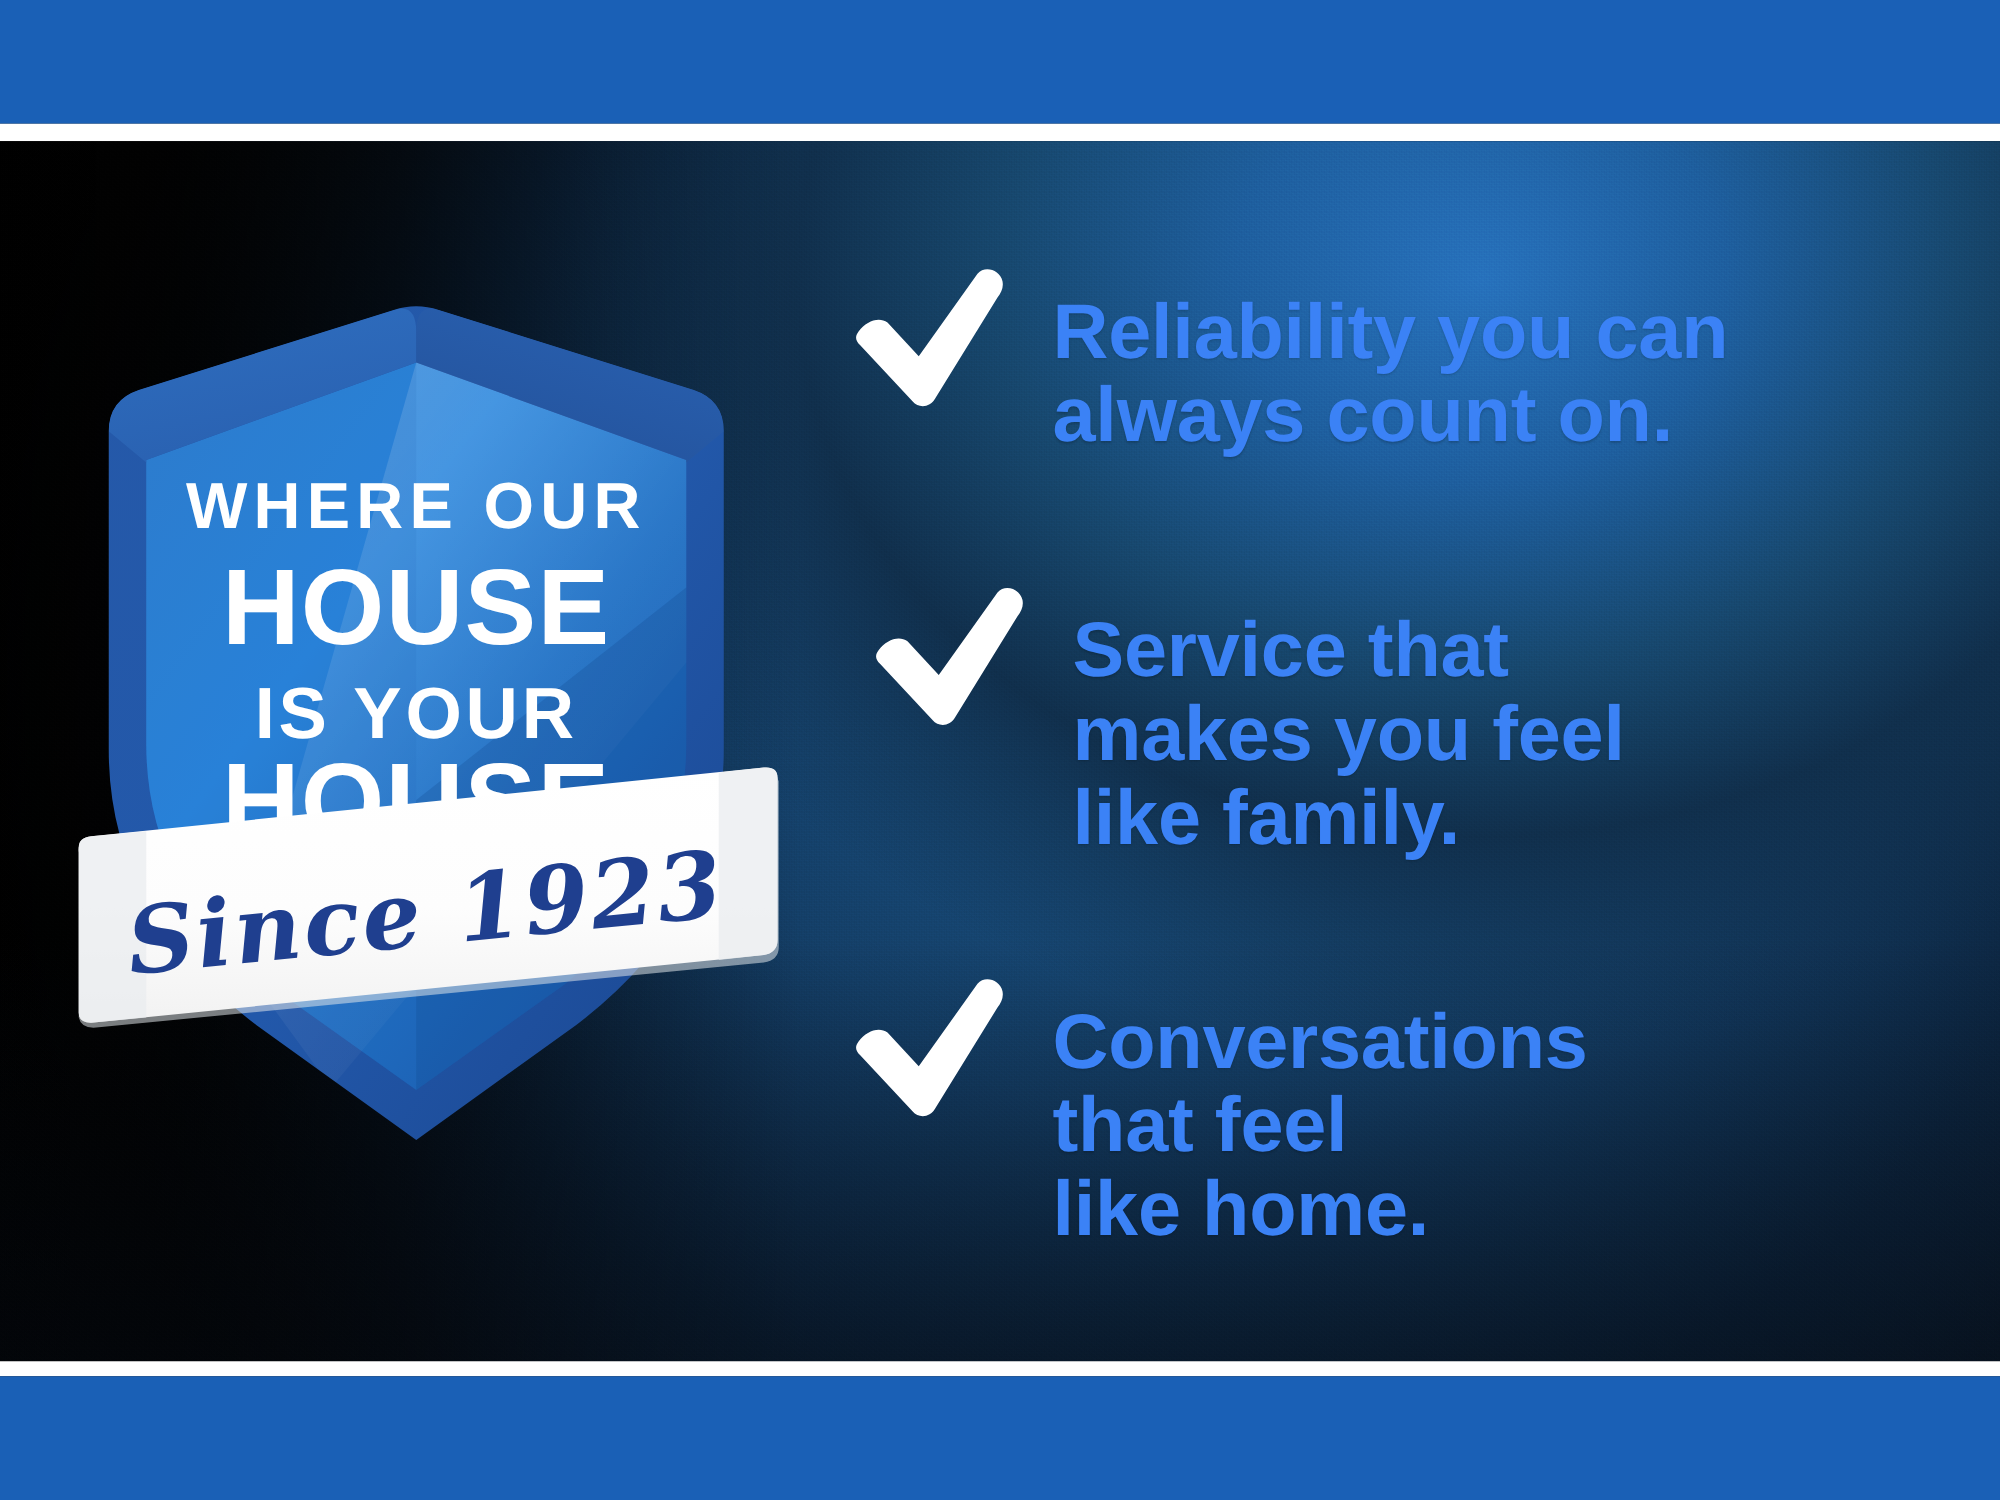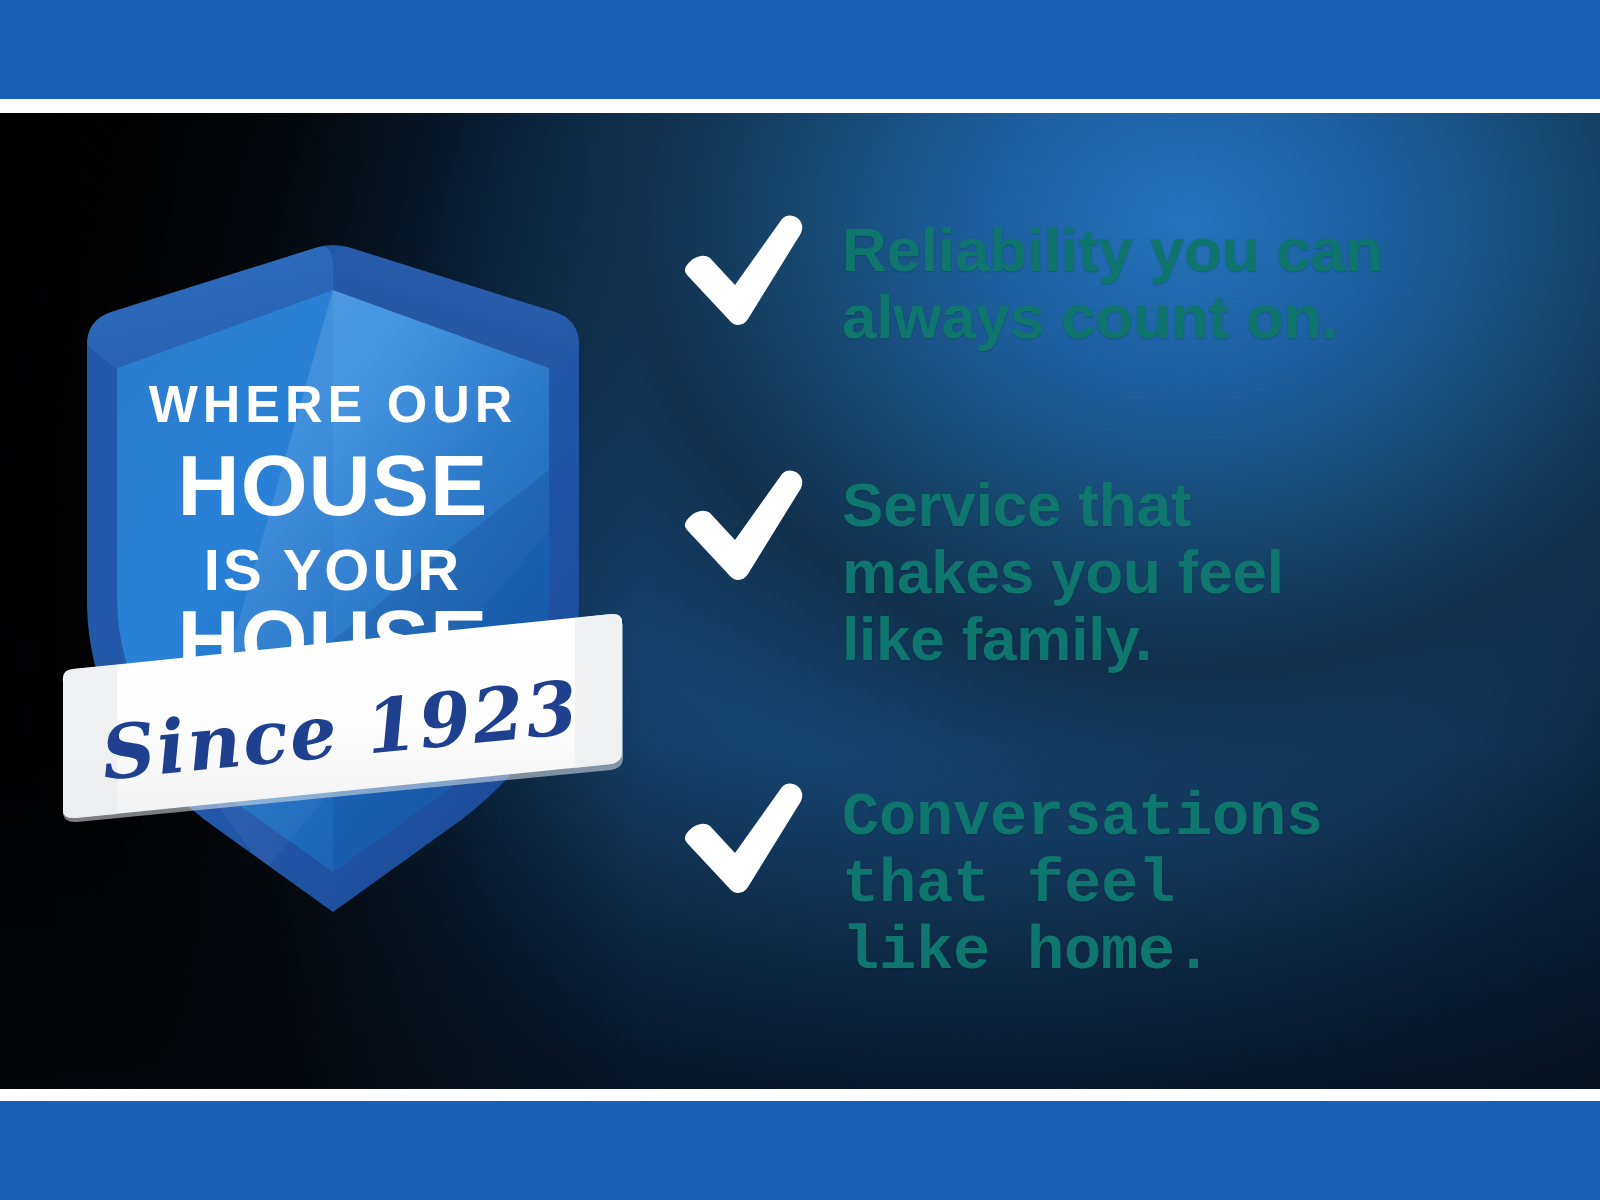--- a/index.html
+++ b/index.html
@@ -120,35 +120,36 @@
     left: 660px; top: 113px;
     width: 880px; height: 976px;
   }
   .bullet {
     position: absolute;
     display: flex;
     align-items: flex-start;
     gap: 36px;
   }
   .b1 { left: 18px; top: 100px; }
-  .b2 { left: 18px; top: 355px; }
-  .b3 { left: 18px; top: 668px; font-family: Liberation Mono, monospace; }
+  .b2 { left: 34px; top: 355px; }
+  .b3 { left: 18px; top: 668px; }
 
   .check { flex: 0 0 auto; width: 128px; height: 118px; }
   .check svg { display: block; width: 100%; height: 100%; }
 
   .btext {
-    color: #0f766e;
+    color: #3b82f6;
     font-weight: 700;
     font-size: 62px;
     line-height: 1.08;
     letter-spacing: -0.2px;
     white-space: pre-line;
     padding-top: 4px;
     text-shadow: 0 1px 2px rgba(0,0,0,.18);
+    margin-top: 16px;
   }
 </style>
 </head>
 <body>
 
 <div class="stage">
 
   <div class="bar-top"></div>
   <div class="bar-top-gap"></div>
 

